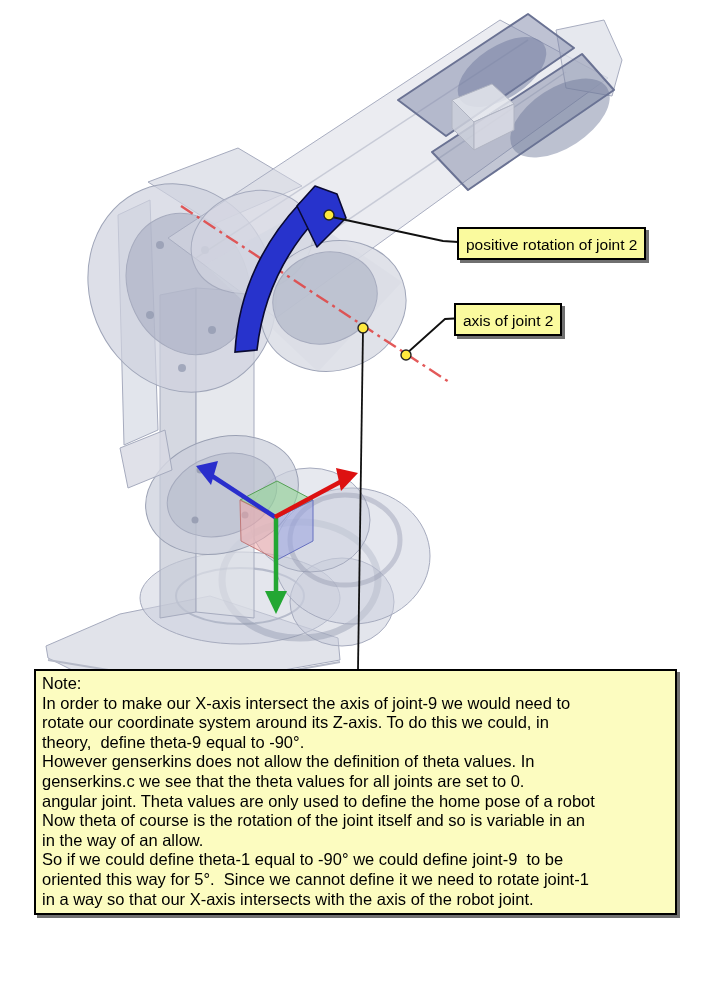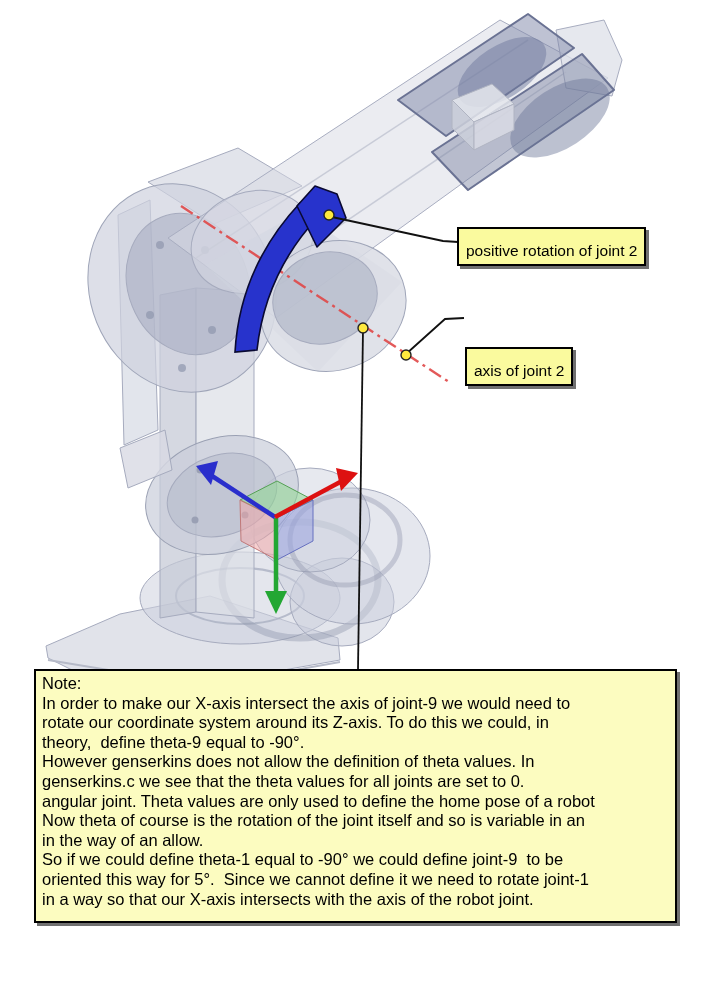--- a/index.html
+++ b/index.html
@@ -6,35 +6,35 @@
   #stage{
     position:relative;width:707px;height:1000px;background:#ffffff;overflow:hidden;
     font-family:"Liberation Sans", sans-serif;
   }
   #robot-svg{position:absolute;left:0;top:0;}
   .callout{
     position:absolute;
     background:#fafa9e;
     border:2px solid #000000;
     box-shadow:3px 3px 0 #707070;
-    padding:12px 7px 3px 7px;
+    padding:6px 7px 3px 7px;
     font-size:15.5px;
     line-height:20px;
     color:#000000;
     white-space:nowrap;
   }
   #note-box{
     position:absolute;
     left:34px;top:669px;
     width:643px;
     box-sizing:border-box;
     background:#fcfcc0;
     border:2px solid #000000;
     box-shadow:3px 3px 0 #707070;
-    padding:3px 6px 12px 6px;
+    padding:3px 6px 4px 6px;
     color:#000000;
   }
   .note-line{
     font-size:16.5px;
     line-height:19.6px;
     white-space:pre;
   }
 </style>
 </head>
 <body>
@@ -124,21 +124,21 @@
       <line x1="363" y1="330" x2="358" y2="669" stroke="#111111" stroke-width="1.8"></line>
 
       <circle cx="329" cy="215" r="5" stroke="#222222" stroke-width="1.4" fill="#ffe93e"></circle>
       <circle cx="363" cy="328" r="5" stroke="#222222" stroke-width="1.4" fill="#ffe93e"></circle>
       <circle cx="406" cy="355" r="5" stroke="#222222" stroke-width="1.4" fill="#ffe93e"></circle>
     </g>
   </svg>
 
   <div class="callout" style="left:457px;top:227px;">positive rotation of joint 2</div>
 
-  <div class="callout" style="left:465px;top:303px;margin-top:44px;">axis of joint 2</div>
+  <div class="callout" style="left:454px;top:303px;">axis of joint 2</div>
 
   <div id="note-box">
     <div class="note-line">Note:</div>
     <div class="note-line">In order to make our X-axis intersect the axis of joint-9 we would need to</div>
     <div class="note-line">rotate our coordinate system around its Z-axis. To do this we could, in</div>
     <div class="note-line">theory,  define theta-9 equal to -90°.</div>
     <div class="note-line">However genserkins does not allow the definition of theta values. In</div>
     <div class="note-line">genserkins.c we see that the theta values for all joints are set to 0.</div>
     <div class="note-line">angular joint. Theta values are only used to define the home pose of a robot</div>
     <div class="note-line">Now theta of course is the rotation of the joint itself and so is variable in an</div>

